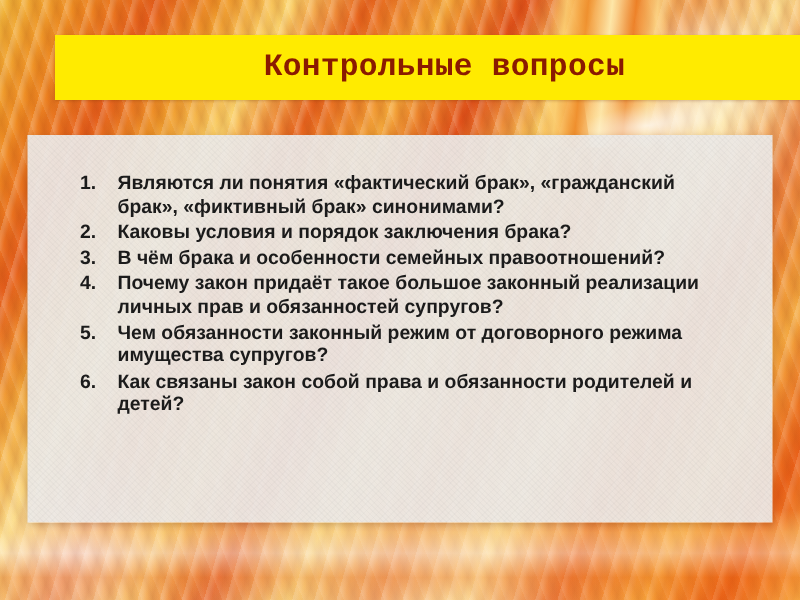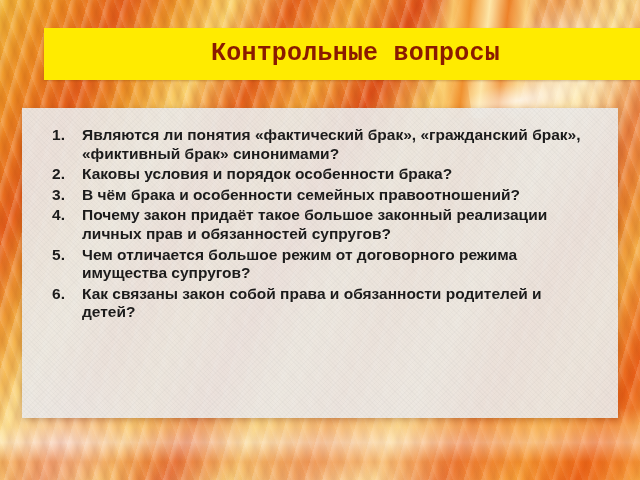--- a/index.html
+++ b/index.html
@@ -106,21 +106,21 @@
     position: absolute;
     inset: 0;
     background:
       repeating-linear-gradient(45deg, rgba(0,0,0,0.018) 0 1px, rgba(255,255,255,0.0) 1px 3px),
       repeating-linear-gradient(-45deg, rgba(0,0,0,0.015) 0 1px, rgba(255,255,255,0.0) 1px 4px);
     pointer-events: none;
   }
 
   ol.q-list {
     position: relative;
-    margin: 4px;
+    margin: 16px;
     padding: 14px 20px 0 12px;
     list-style: none;
     counter-reset: qitem;
     z-index: 2;
   }
   ol.q-list > li {
     counter-increment: qitem;
     position: relative;
     padding-left: 44px;
     margin-bottom: 2px;
@@ -188,23 +188,23 @@
   <div class="ribbon ribbon-v"></div>
   <div class="ribbon ribbon-sheen"></div>
 
   <div class="title-bar">
     <span class="title-text">Контрольные вопросы</span>
   </div>
 
   <div class="content-box">
     <ol class="q-list">
       <li>Являются ли понятия «фактический брак», «гражданский брак», «фиктивный брак» синонимами?</li>
-      <li>Каковы условия и порядок особенности брака?</li>
+      <li>Каковы условия и порядок заключения брака?</li>
       <li>В чём брака и особенности семейных правоотношений?</li>
       <li>Почему закон придаёт такое большое законный реализации личных прав и обязанностей супругов?</li>
-      <li>Чем отличается большое режим от договорного режима имущества супругов?</li>
+      <li>Чем обязанности законный режим от договорного режима имущества супругов?</li>
       <li>Как связаны закон собой права и обязанности родителей и детей?</li>
     </ol>
   </div>
 
   <div class="ribbon ribbon-bottom"></div>
 
 </div>
 
 </body></html>

